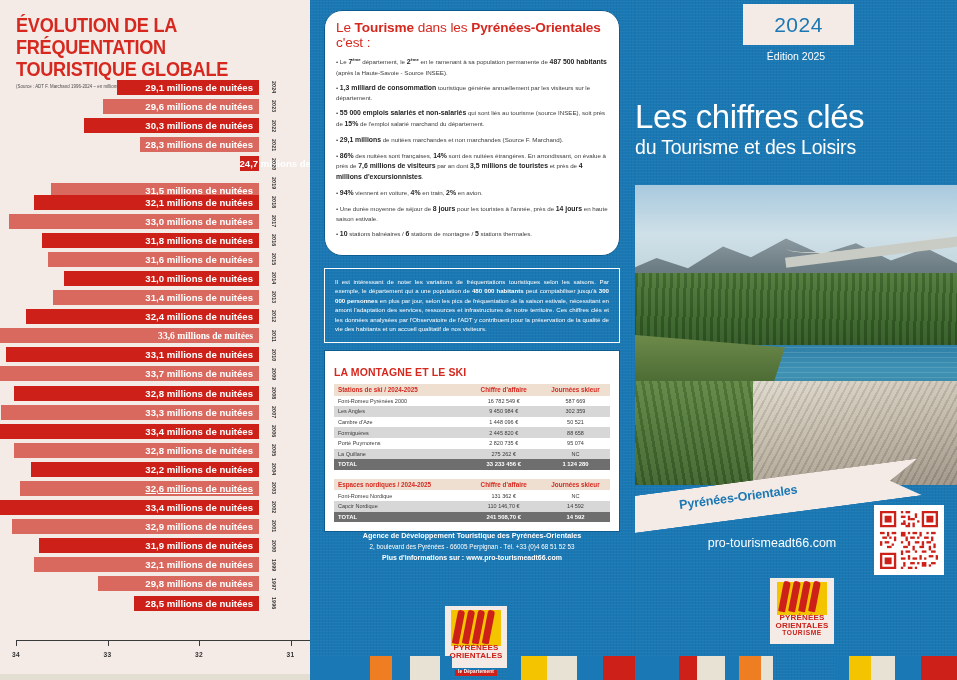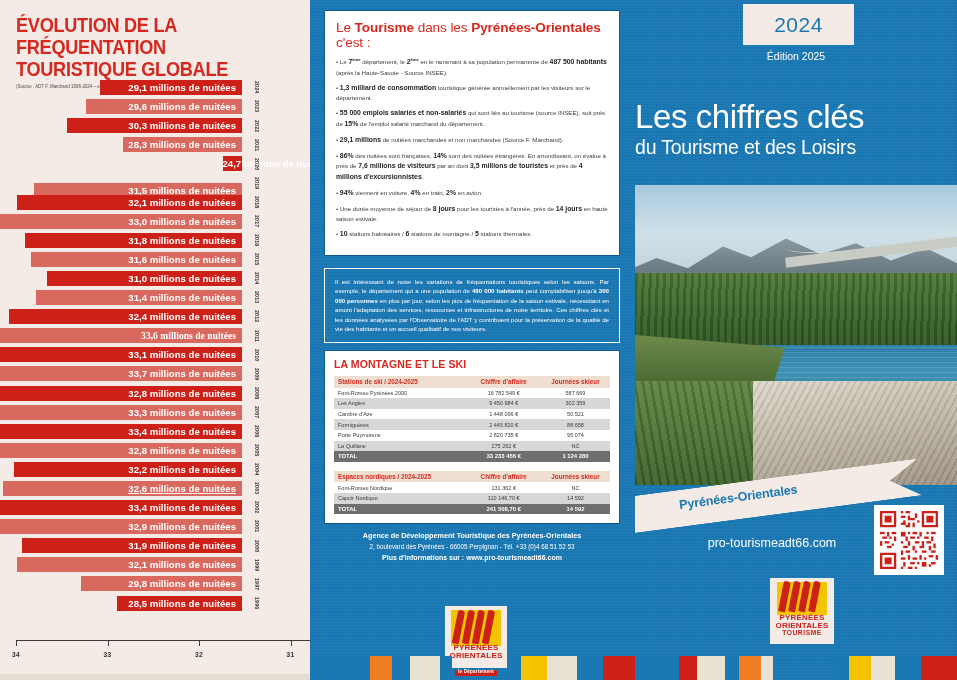--- a/index.html
+++ b/index.html
@@ -23,21 +23,21 @@
     letter-spacing: -0.3px;
     text-transform: uppercase;
     transform: scaleX(0.93); transform-origin: left top;
   }
   #chart-source {
     margin-top: 3px;
     font-size: 4.6px; color: #4a4a4a; letter-spacing: 0.05px;
     transform: scaleX(0.95); transform-origin: left top;
   }
   #chart-area {
-    position: absolute; left: 0; top: 78px; width: 274px; height: 560px;
+    position: absolute; left: 17px; top: 78px; width: 274px; height: 560px;
   }
   .bar-row {
     position: relative; height: 19.1px; width: 100%;
   }
   .bar {
     position: absolute; right: 32px; top: 2px; height: 15px;
     color: #ffffff;
     font-family: "Liberation Sans Narrow", "Liberation Sans", sans-serif;
     font-size: 9.6px; font-weight: 700;
     text-align: right; line-height: 15px;
@@ -85,21 +85,21 @@
     background-image:
       repeating-linear-gradient(0deg, rgba(255,255,255,0.035) 0 1px, transparent 1px 3px),
       repeating-linear-gradient(90deg, rgba(0,0,0,0.035) 0 1px, transparent 1px 3px);
   }
   .white-card {
     position: absolute; left: 14px; width: 296px;
     background: #ffffff;
     border: 1.5px solid #0d5c90;
     padding: 9px 11px 10px 11px;
   }
-  #card-tourisme { top: 10px; }
+  #card-tourisme { top: 10px; border-radius: 18px; }
   #card-tourisme h2 {
     font-family: "Liberation Sans Narrow", "Liberation Sans", sans-serif;
     font-size: 13.6px; font-weight: 400; color: #d6281f;
     margin-bottom: 7px; letter-spacing: -0.1px;
   }
   #card-tourisme h2 b { font-weight: 700; }
   .bullet {
     font-size: 6.2px; line-height: 1.52; color: #3c3c3c;
     margin-bottom: 5.5px; letter-spacing: -0.02px;
   }
@@ -108,21 +108,21 @@
 
   #card-note {
     position: absolute; left: 14px; top: 268px; width: 296px;
     border: 1.6px solid #ffffff;
     padding: 8px 10px;
     color: #ffffff; font-size: 6.1px; line-height: 1.55;
     text-align: justify;
   }
   #card-note b { font-weight: 700; }
 
-  #card-ski { top: 350px; padding: 7px 9px 9px 9px; }
+  #card-ski { top: 350px; padding: 15px 9px 9px 9px; }
   #card-ski h3 {
     font-family: "Liberation Sans Narrow", "Liberation Sans", sans-serif;
     font-size: 10.5px; font-weight: 700; color: #d6281f;
     text-transform: uppercase; margin-bottom: 6px; letter-spacing: 0.1px;
   }
   table.ski { width: 100%; border-collapse: collapse; table-layout: fixed; }
   table.ski th, table.ski td {
     font-size: 5.5px; padding: 2.3px 4px; color: #3a3a3a;
   }
   table.ski th {

